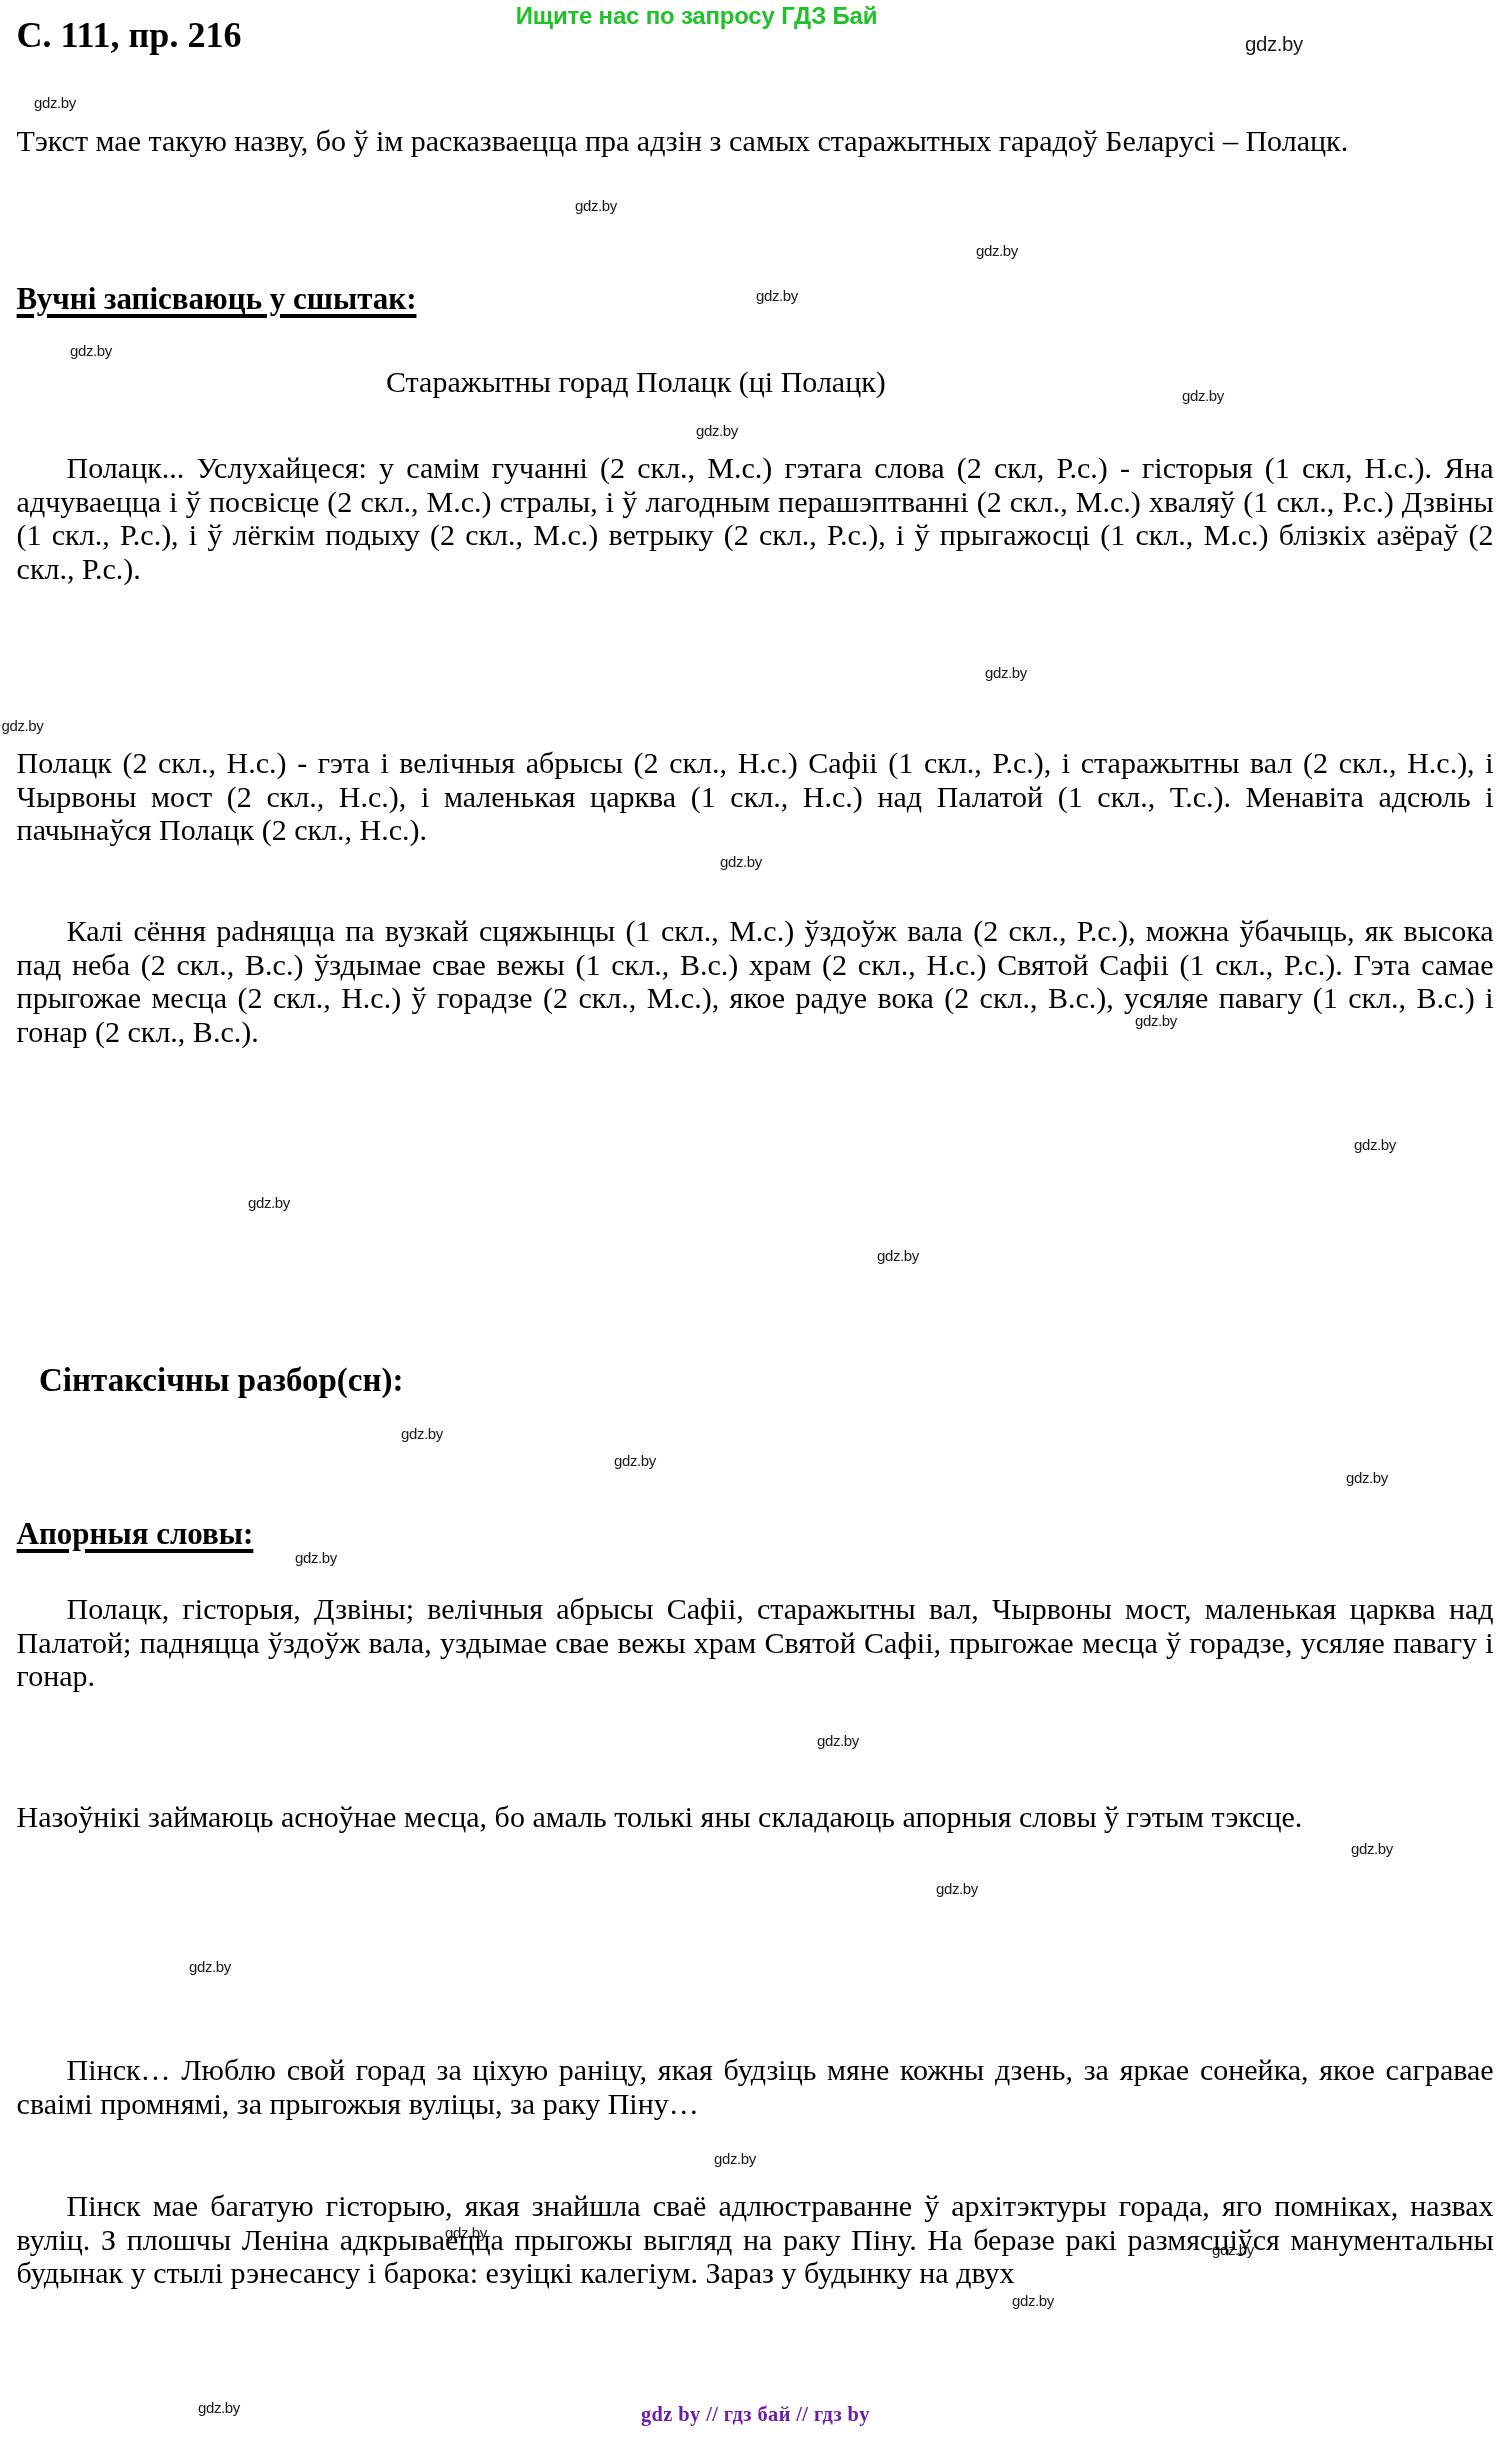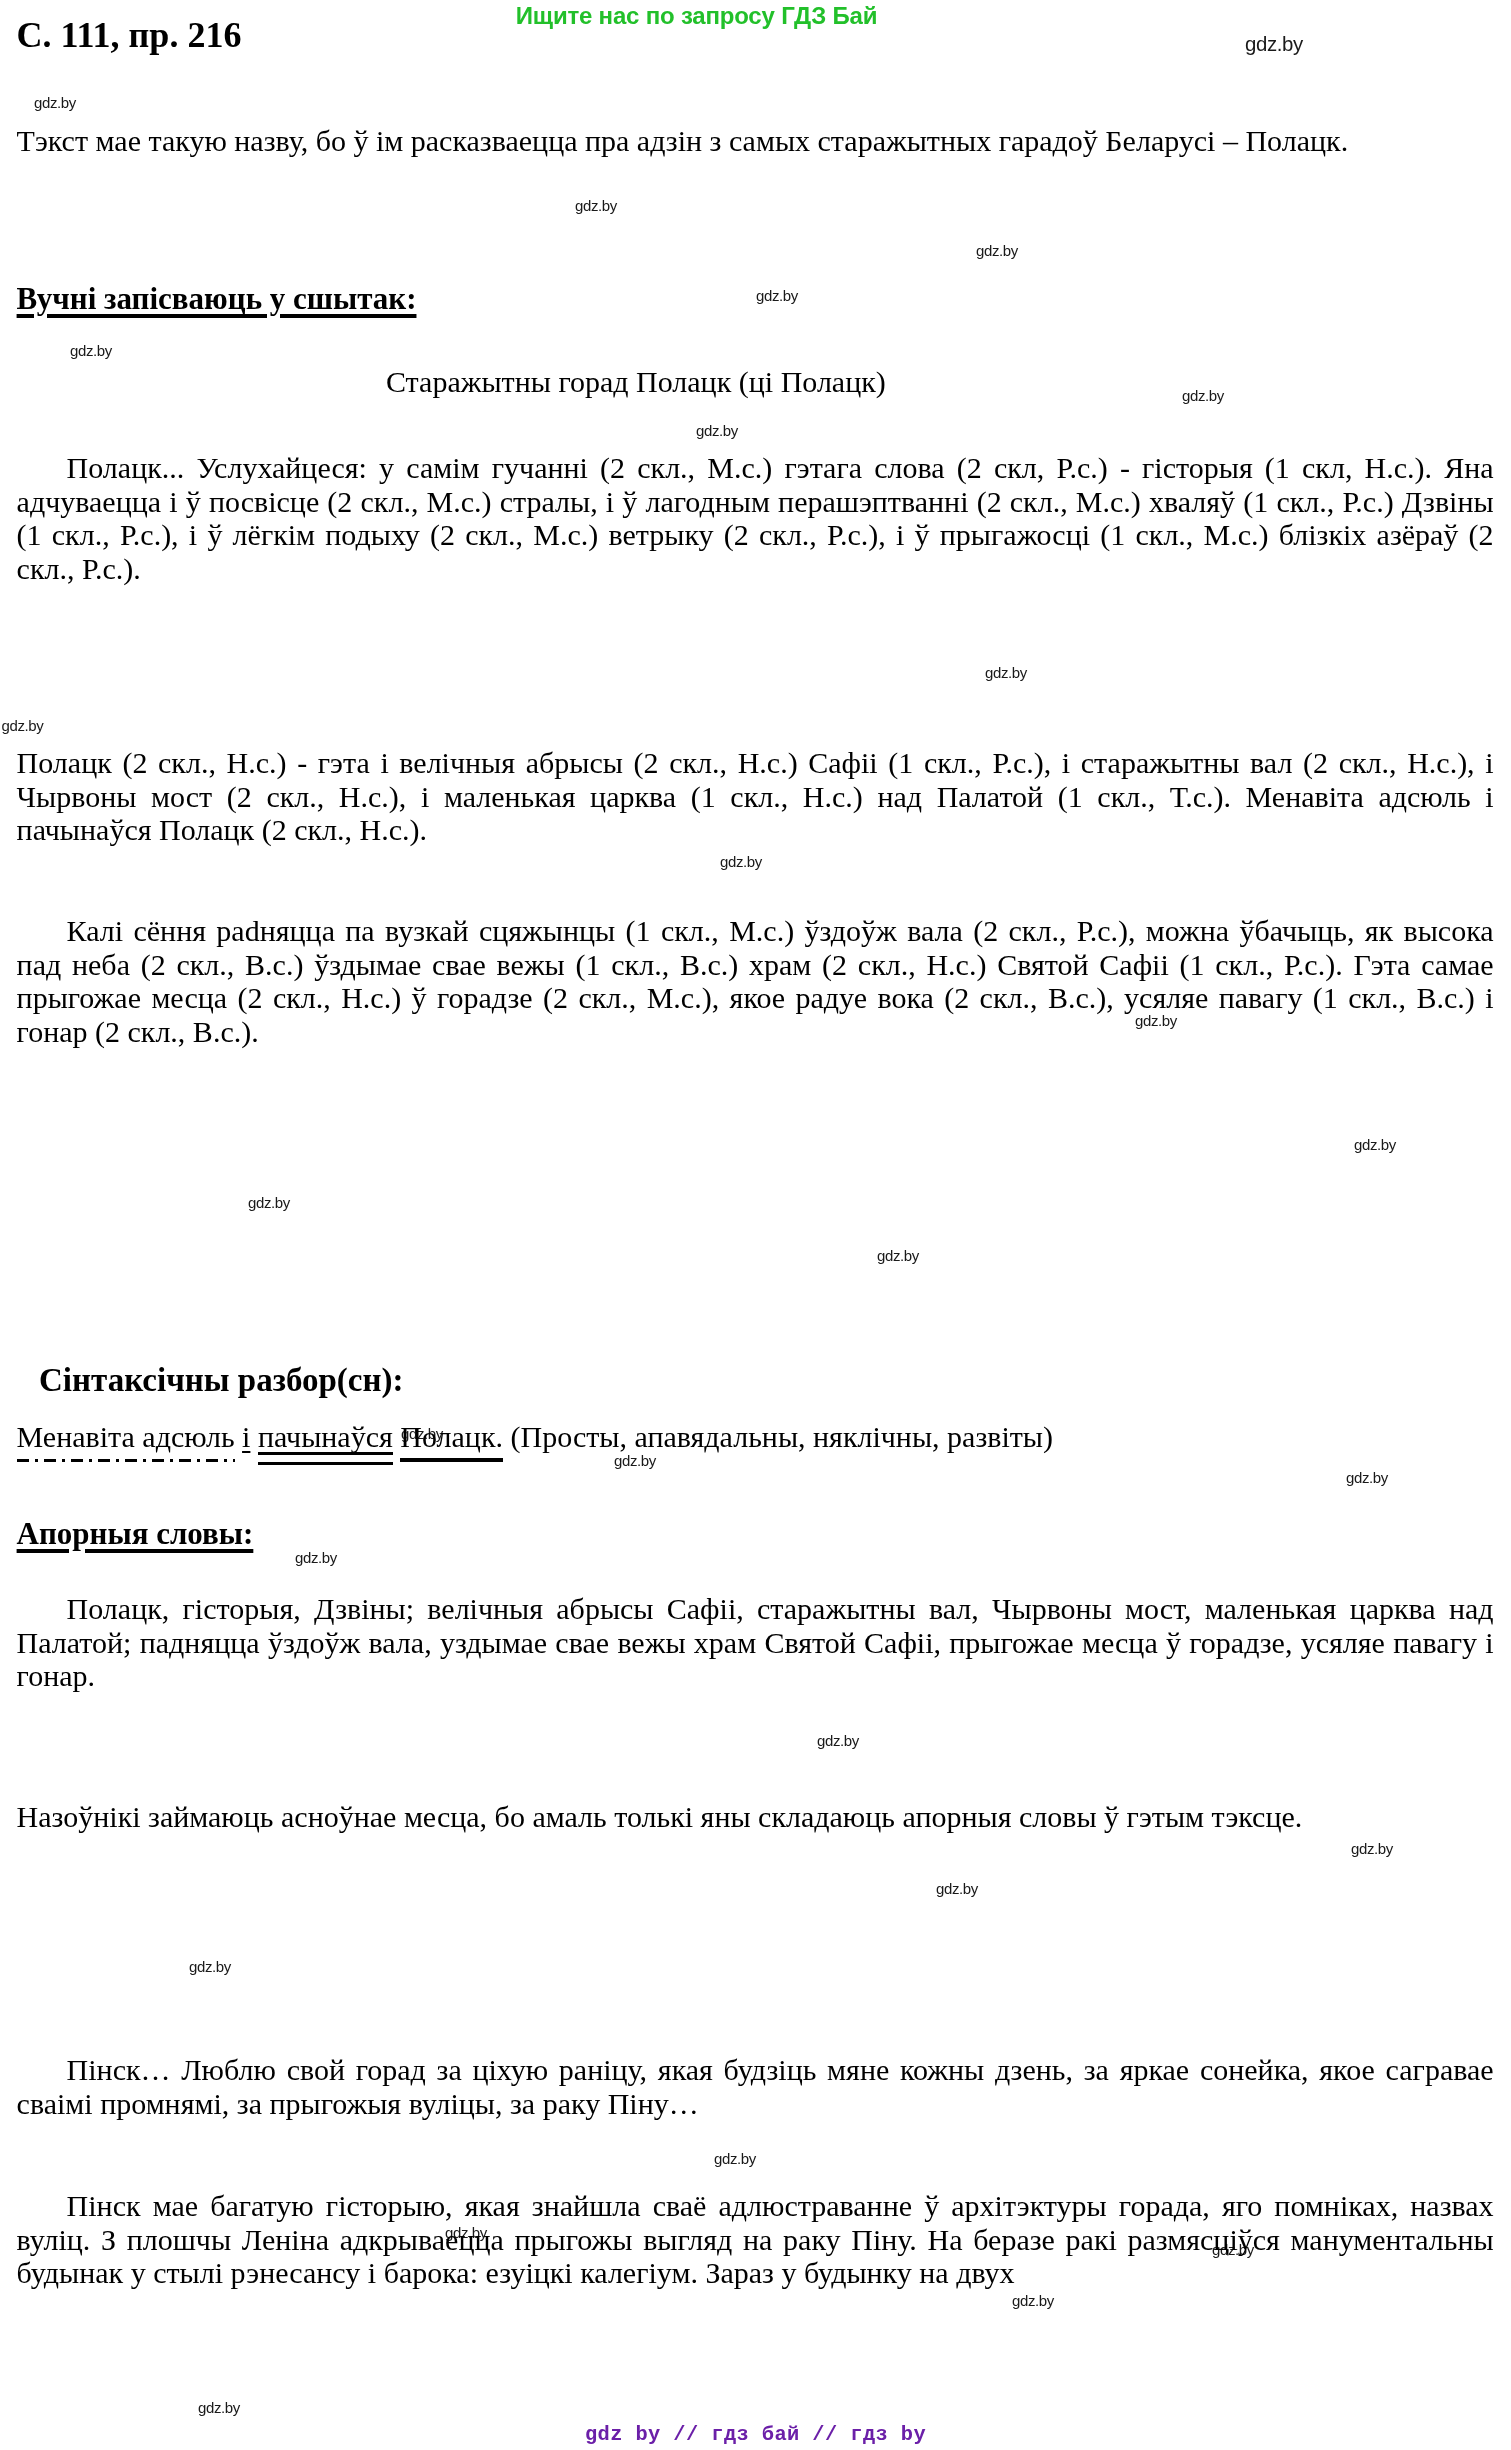--- a/index.html
+++ b/index.html
@@ -41,24 +41,24 @@
     font-family: "Liberation Sans", "DejaVu Sans", sans-serif;
     font-size: 24px;
     font-weight: 700;
     color: #22c02a;
     letter-spacing: -0.2px;
   }
 
   .footer {
     position: absolute;
     left: 0;
-    bottom: 4px;
+    bottom: 24px;
     width: 1511px;
     text-align: center;
-    font-family: Liberation Mono, monospace;
+    font-family: Liberation Serif, serif;
     font-size: 20.4px;
     font-weight: 700;
     color: #6b1fa8;
     letter-spacing: 0.4px;
   }
 
   .title-h {
     position: absolute;
     left: 16.6px;
     top: 16.6px;
@@ -191,23 +191,20 @@
   <div class="centered" style="left:386px; top:365px;">Старажытны горад Полацк (ці Полацк)</div>
 
   <div class="para" style="left:16.6px; top:451px; width:1477px; text-indent:50px;">Полацк... Услухайцеся: у самім гучанні (2 скл., М.с.) гэтага слова (2 скл, Р.с.) - гісторыя (1 скл, Н.с.). Яна адчуваецца і ў посвісце (2 скл., М.с.) стралы, і ў лагодным перашэптванні (2 скл., М.с.) хваляў (1 скл., Р.с.) Дзвіны (1 скл., Р.с.), і ў лёгкім подыху (2 скл., М.с.) ветрыку (2 скл., Р.с.), і ў прыгажосці (1 скл., М.с.) блізкіх азёраў (2 скл., Р.с.).</div>
 
   <div class="para" style="left:16.6px; top:746px; width:1477px;">Полацк (2 скл., Н.с.) - гэта і велічныя абрысы (2 скл., Н.с.) Сафіі (1 скл., Р.с.), і старажытны вал (2 скл., Н.с.), і Чырвоны мост (2 скл., Н.с.), і маленькая царква (1 скл., Н.с.) над Палатой (1 скл., Т.с.). Менавіта адсюль і пачынаўся Полацк (2 скл., Н.с.).</div>
 
   <div class="para" style="left:16.6px; top:914px; width:1477px; text-indent:50px;">Калі сёння padняцца па вузкай сцяжынцы (1 скл., М.с.) ўздоўж вала (2 скл., Р.с.), можна ўбачыць, як высока пад неба (2 скл., В.с.) ўздымае свае вежы (1 скл., В.с.) храм (2 скл., Н.с.) Святой Сафіі (1 скл., Р.с.). Гэта самае прыгожае месца (2 скл., Н.с.) ў горадзе (2 скл., М.с.), якое радуе вока (2 скл., В.с.), усяляе павагу (1 скл., В.с.) і гонар (2 скл., В.с.).</div>
 
   <div class="sec-head" style="left:39px; top:1362px;">Сінтаксічны разбор(сн):</div>
 
-  <div class="para" style="left:16.6px; top:1418px; width:1477px; line-height:1.25;">
-    <span class="u-dotdash">Менавіта адсюль</span><span>&nbsp;</span><span class="u-single-thin">і</span><span>&nbsp;</span><span class="u-double">пачынаўся</span><span>&nbsp;</span><span class="u-solid">Полацк.</span><span>&nbsp;</span><span>(Просты, апавядальны, няклічны, развіты)</span>
-  </div>
 
   <div class="hdr-underline" style="left:16.6px; top:1516px;">Апорныя словы:</div>
 
   <div class="para" style="left:16.6px; top:1592px; width:1477px; text-indent:50px;">Полацк, гісторыя, Дзвіны; велічныя абрысы Сафіі, старажытны вал, Чырвоны мост, маленькая царква над Палатой; падняцца ўздоўж вала, уздымае свае вежы храм Святой Сафіі, прыгожае месца ў горадзе, усяляе павагу і гонар.</div>
 
   <div class="para" style="left:16.6px; top:1800px; width:1477px;">Назоўнікі займаюць асноўнае месца, бо амаль толькі яны складаюць апорныя словы ў гэтым тэксце.</div>
 
 
   <div class="para" style="left:16.6px; top:2053px; width:1477px; text-indent:50px;">Пінск… Люблю свой горад за ціхую раніцу, якая будзіць мяне кожны дзень, за яркае сонейка, якое сагравае сваімі промнямі, за прыгожыя вуліцы, за раку Піну…</div>
 

